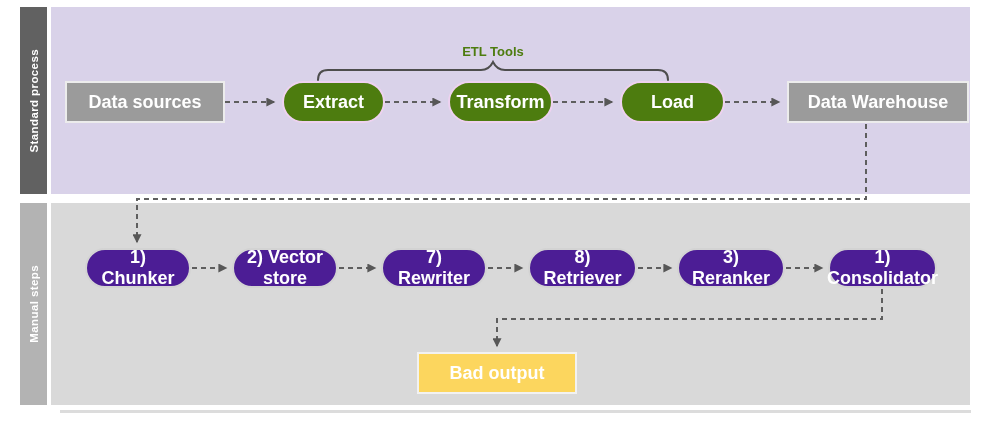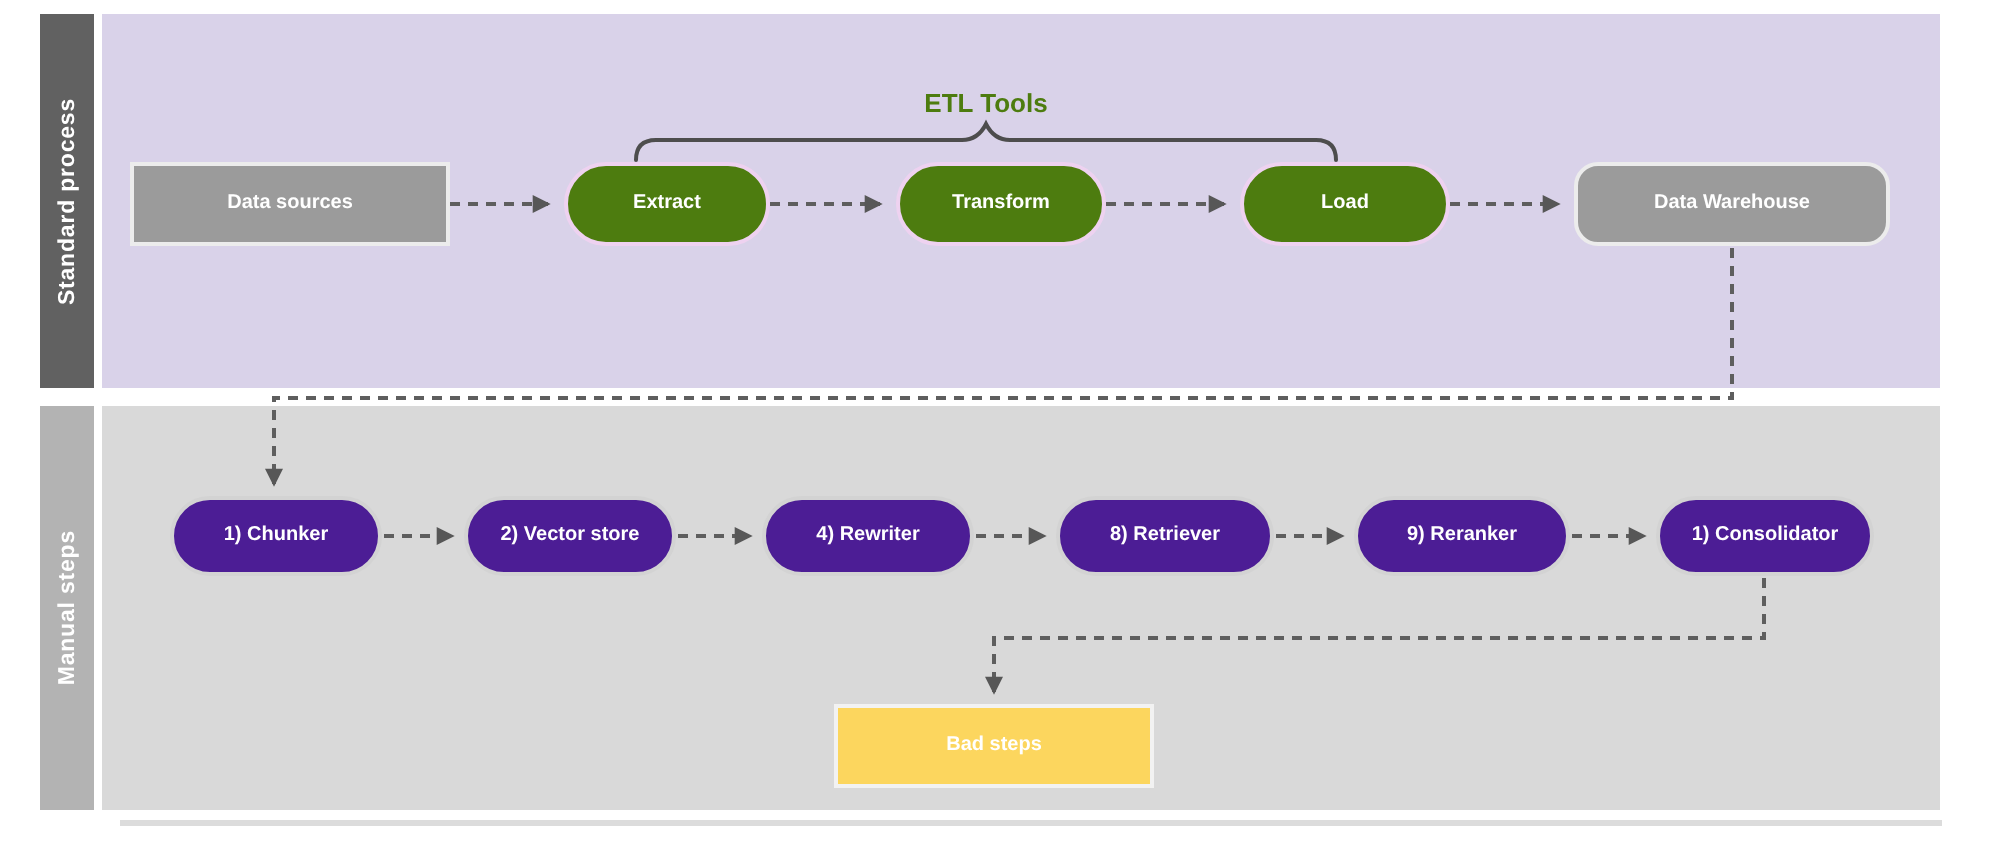--- a/index.html
+++ b/index.html
@@ -20,32 +20,32 @@
   
   .lane-area{position:absolute;left:51px;width:919px;}
   .area-standard{top:7px;height:187px;background:#d9d2e9;}
   .area-manual{top:203px;height:202px;background:#d9d9d9;}
   .bottom-rule{position:absolute;left:60px;top:410px;width:911px;height:3px;background:#dcdcdc;}
   
   svg.overlay{position:absolute;left:0;top:0;width:1003px;height:430px;pointer-events:none;}
   
   .node{
     position:absolute;display:flex;align-items:center;justify-content:center;text-align:center;
-    color:#ffffff;font-weight:bold;font-size:10px;line-height:1.15;box-sizing:border-box;
+    color:#ffffff;font-weight:bold;font-size:18px;line-height:1.15;box-sizing:border-box;
   }
   .rect-gray{background:#9b9b9b;border:2px solid #ececec;}
   .pill-magenta{background:#4d7c0f;border:2px solid #eed2f0;border-radius:22px;}
   .pill-gray{background:#4c1d95;border:2px solid #d3d3d3;border-radius:21px;padding:0 10px;}
   .rect-yellow{background:#fcd65e;border:2px solid #f2f2f2;}
   
   .n-data-sources{left:65px;top:81px;width:160px;height:42px;}
   .n-extract{left:282px;top:81px;width:103px;height:42px;}
   .n-transform{left:448px;top:81px;width:105px;height:42px;}
   .n-load{left:620px;top:81px;width:105px;height:42px;}
-  .n-data-warehouse{left:787px;top:81px;width:158px;height:42px;border-radius:12px;}
+  .n-data-warehouse{left:787px;top:81px;width:182px;height:42px;}
   
   .brace-label{
     position:absolute;left:433px;top:44px;width:120px;text-align:center;
     color:#4d7c0f;font-weight:bold;font-size:13px;
   }
   
   .n-chunker{left:85px;top:248px;width:106px;height:40px;}
   .n-vector-store{left:232px;top:248px;width:106px;height:40px;}
   .n-rewriter{left:381px;top:248px;width:106px;height:40px;}
   .n-retriever{left:528px;top:248px;width:109px;height:40px;}
@@ -110,28 +110,28 @@
     <span>Data Warehouse</span>
   </div>
 
   <div class="node pill-gray n-chunker">
     <span>1) Chunker</span>
   </div>
   <div class="node pill-gray n-vector-store">
     <span>2) Vector store</span>
   </div>
   <div class="node pill-gray n-rewriter">
-    <span>4) Rewriter</span>
+    <span>7) Rewriter</span>
   </div>
   <div class="node pill-gray n-retriever">
     <span>8) Retriever</span>
   </div>
   <div class="node pill-gray n-reranker">
-    <span>9) Reranker</span>
+    <span>3) Reranker</span>
   </div>
   <div class="node pill-gray n-consolidator">
     <span>1) Consolidator</span>
   </div>
   <div class="node rect-yellow n-bad-output">
-    <span>Bad steps</span>
+    <span>Bad output</span>
   </div>
 
 </div>
 
 </body></html>

